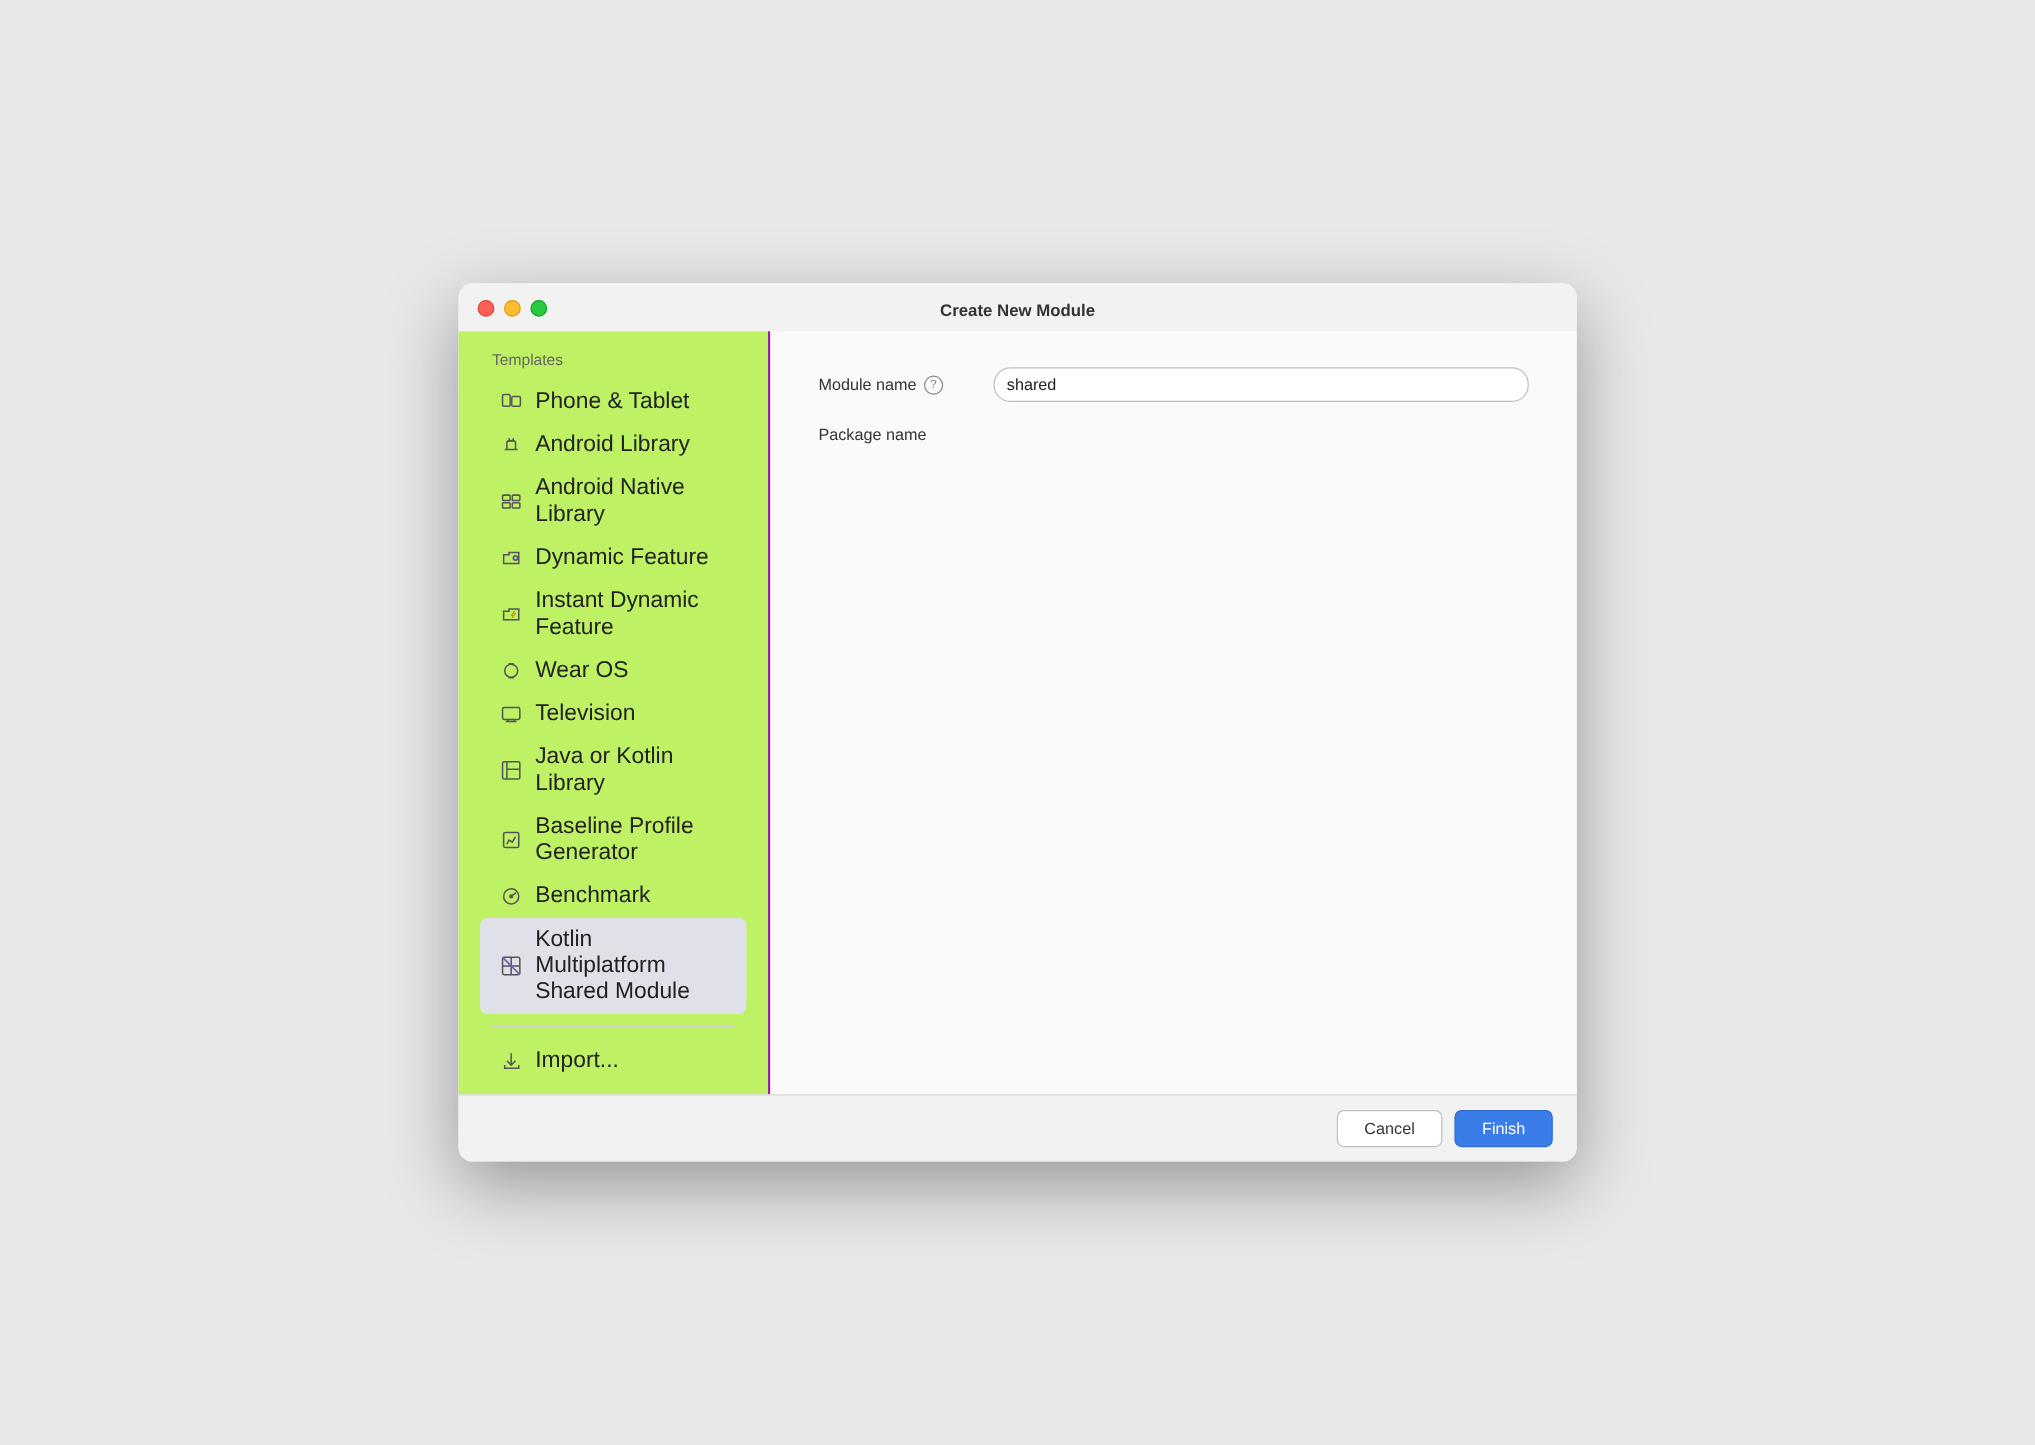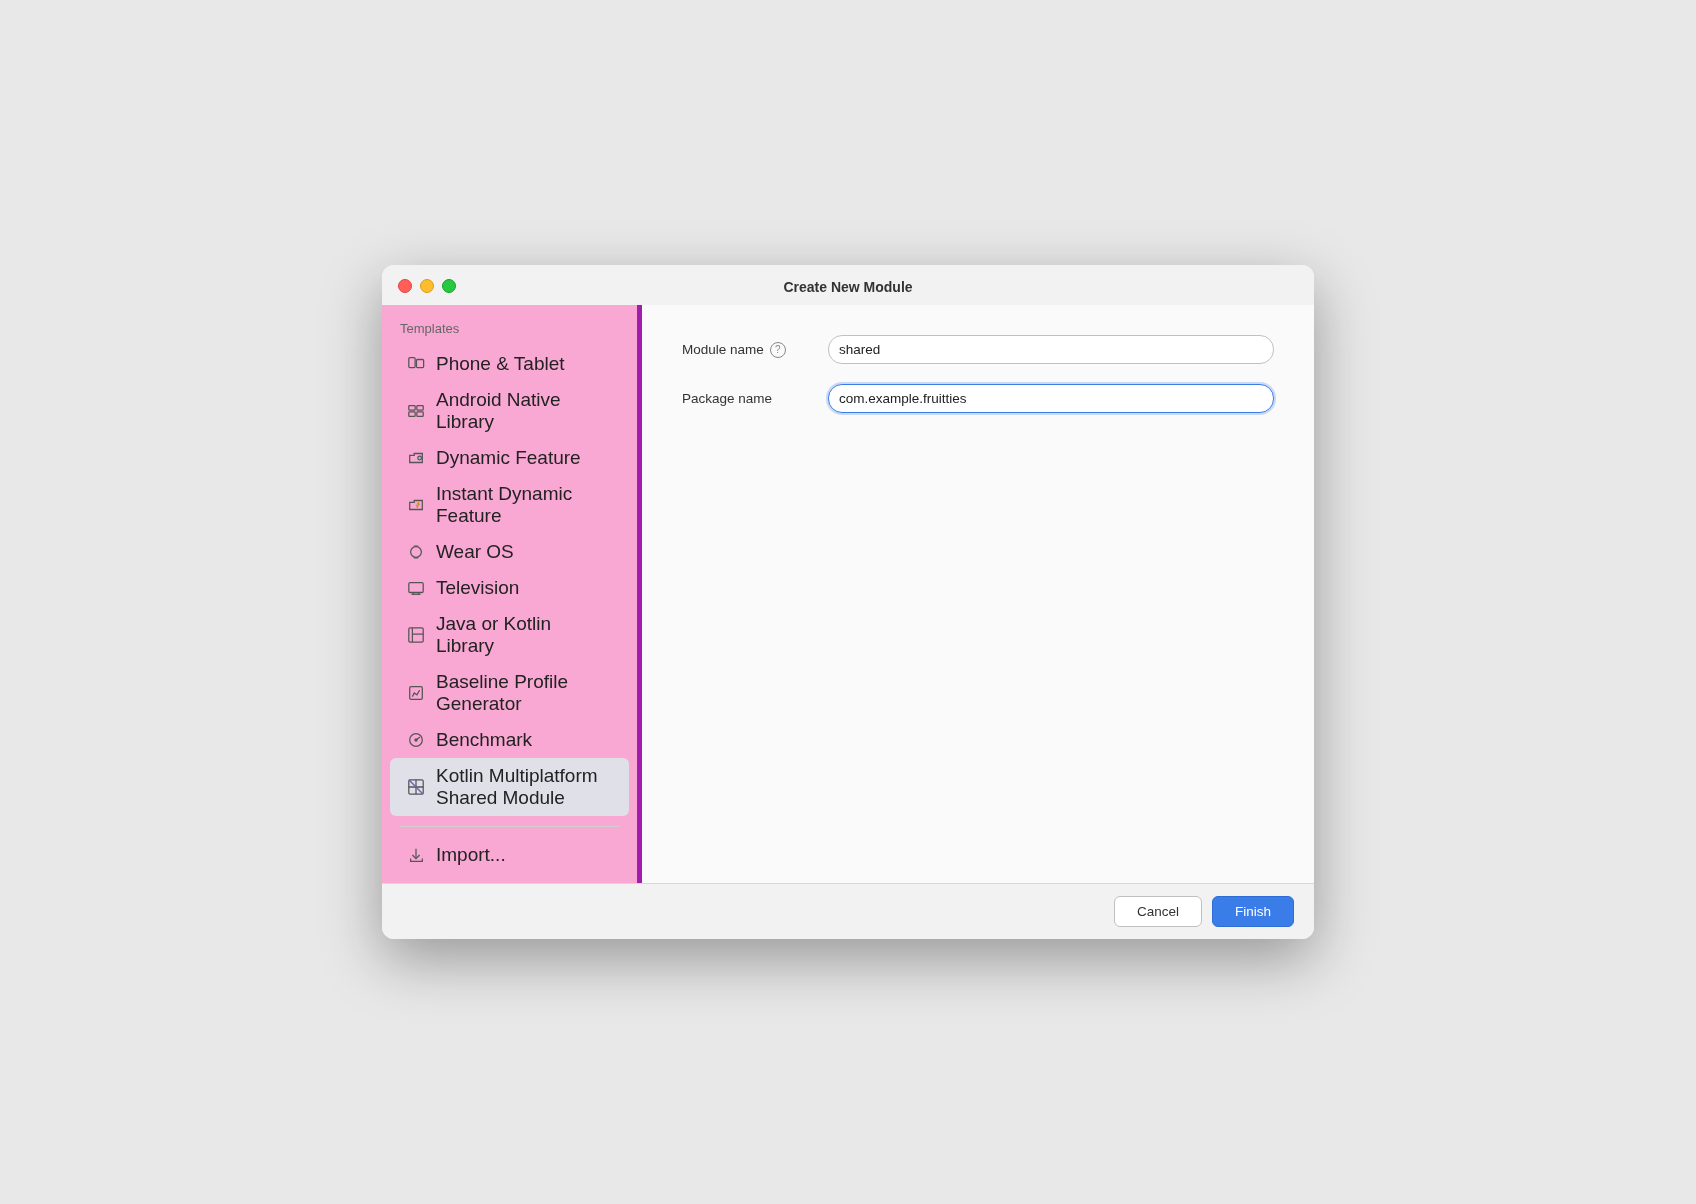--- a/index.html
+++ b/index.html
@@ -61,23 +61,23 @@
       color: #333;
     }
 
     .dialog-body {
       display: flex;
       flex: 1;
     }
 
     .sidebar {
       width: 260px;
-      background: #f9a8d4;
-      border-right: 5px solid #a21caf;
-      padding: 10px 2px;
+      background: #bef264;
+      border-right: 2px solid #a21caf;
+      padding: 10px 12px;
       display: flex;
       flex-direction: column;
     }
 
     .sidebar-section-label {
       font-size: 13px;
       color: #666;
       padding: 6px 16px 10px;
       font-weight: 400;
     }
@@ -232,20 +232,30 @@
       <div class="sidebar-item">
         <span class="sidebar-icon">
           <svg viewBox="0 0 20 20" fill="none" stroke="#555" stroke-width="1.4">
             <rect x="2" y="3" width="7" height="11" rx="1.2"></rect>
             <rect x="10.5" y="5" width="8" height="9" rx="1.2"></rect>
           </svg>
         </span>
         <span>Phone &amp; Tablet</span>
       </div>
 
+      <div class="sidebar-item">
+        <span class="sidebar-icon">
+          <svg viewBox="0 0 20 20" fill="none" stroke="#555" stroke-width="1.4">
+            <path d="M6 14 L6 8 Q6 6 8 6 L12 6 Q14 6 14 8 L14 14"></path>
+            <line x1="4" y1="14" x2="16" y2="14"></line>
+            <path d="M8 4 L9 6 M12 4 L11 6" stroke-linecap="round"></path>
+          </svg>
+        </span>
+        <span>Android Library</span>
+      </div>
 
       <div class="sidebar-item">
         <span class="sidebar-icon">
           <svg viewBox="0 0 20 20" fill="none" stroke="#555" stroke-width="1.4">
             <rect x="2" y="4" width="7" height="5" rx="0.8"></rect>
             <rect x="11" y="4" width="7" height="5" rx="0.8"></rect>
             <rect x="2" y="11" width="7" height="5" rx="0.8"></rect>
             <rect x="11" y="11" width="7" height="5" rx="0.8"></rect>
           </svg>
         </span>
@@ -360,21 +370,20 @@
           <span>Module name</span>
           <span class="help-icon">?</span>
         </label>
         <input class="form-input" value="shared" type="text" style="">
       </div>
 
       <div class="form-row">
         <label class="form-label">
           <span>Package name</span>
         </label>
-        <input class="form-input focused" value="com.example.fruitties" type="text" style="">
       </div>
     </div>
   </div>
 
   <div class="dialog-footer">
     <button class="btn btn-cancel">Cancel</button>
     <button class="btn btn-primary">Finish</button>
   </div>
 </div>
 

